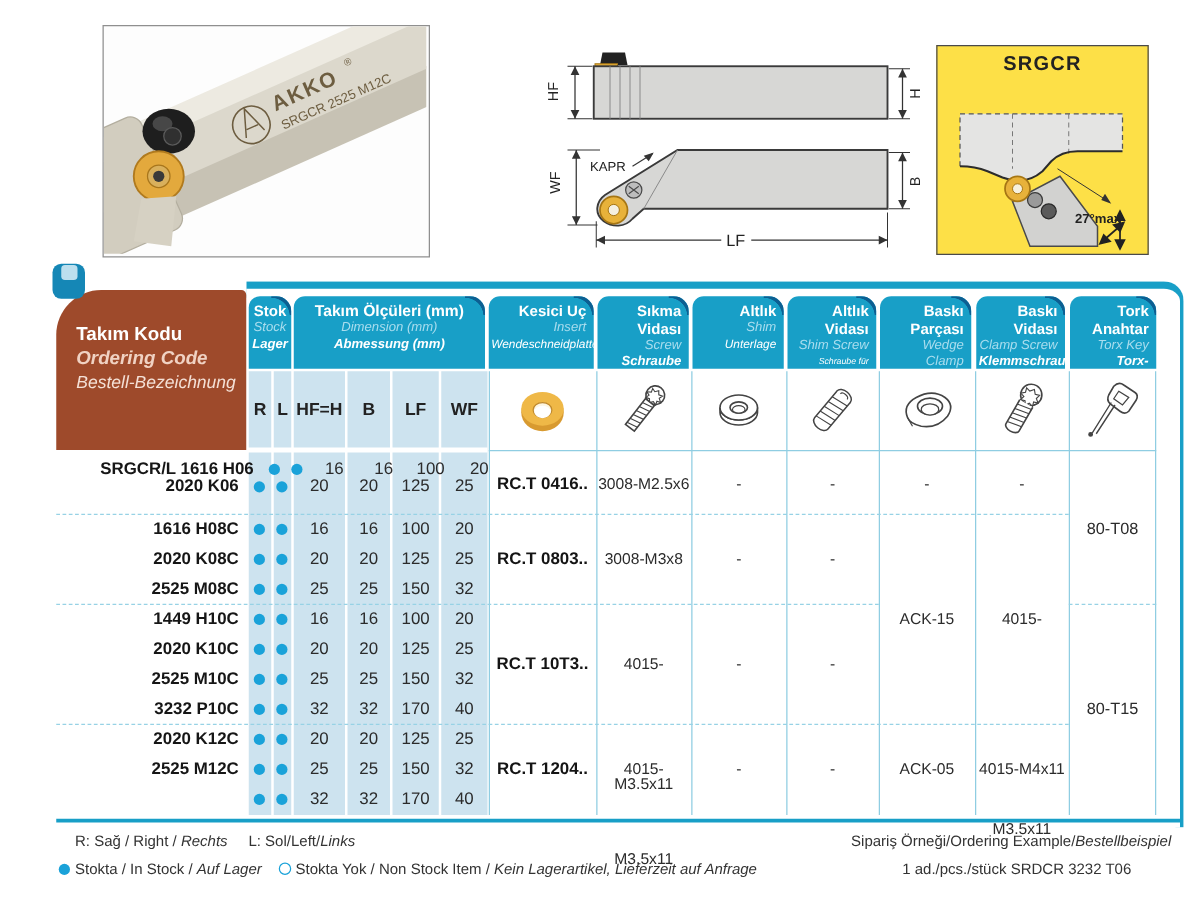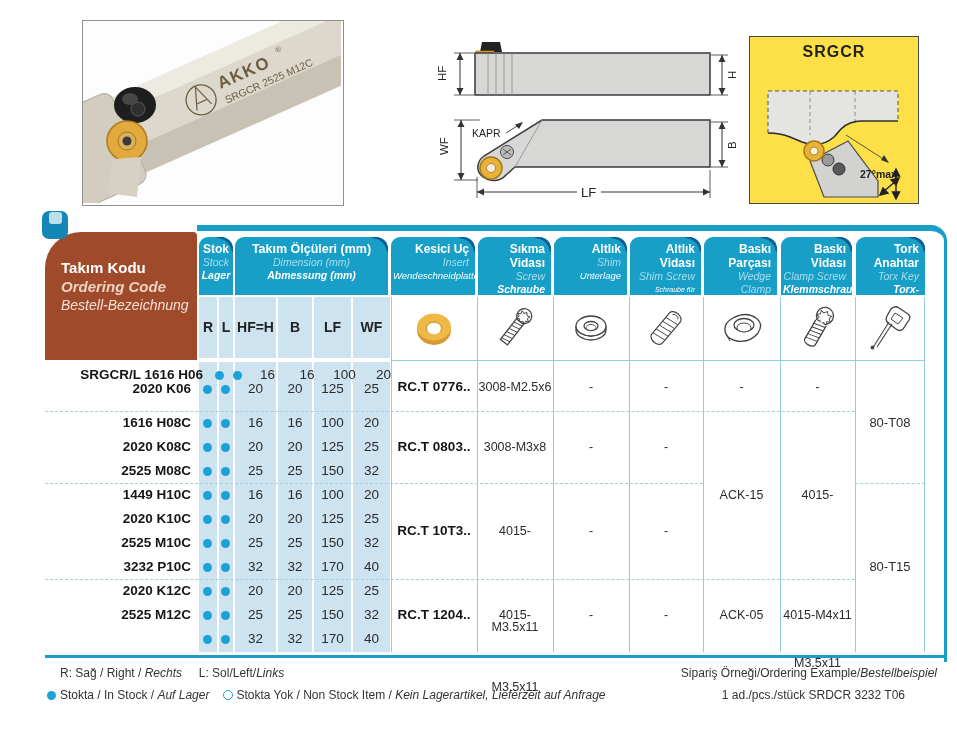--- a/index.html
+++ b/index.html
@@ -440,21 +440,21 @@
   </div>
   <div class="trow" style="top:627px;">
     <span class="dot dR"></span>
       <span class="dot dL"></span>
     <div class="c c-hf">32</div>
     <div class="c c-b">32</div>
     <div class="c c-lf">170</div>
     <div class="c c-wf">40</div>
   </div>
 
-  <div class="gcell gcode" style="left:392px;width:84px;top:363px;height:48px;line-height:48px;">RC.T  0776..</div>
+  <div class="gcell gcode" style="left:392px;width:84px;top:363px;height:48px;line-height:48px;">RC.T  0416..</div>
   <div class="gcell gcode" style="left:392px;width:84px;top:411px;height:72px;line-height:72px;">RC.T 0803..</div>
   <div class="gcell gcode" style="left:392px;width:84px;top:483px;height:96px;line-height:96px;">RC.T 10T3..</div>
   <div class="gcell gcode" style="left:392px;width:84px;top:579px;height:72px;line-height:72px;">RC.T 1204..</div>
 
   <div class="gcell" style="left:478px;width:74px;top:363px;height:48px;line-height:48px;">3008-M2.5x6</div>
   <div class="gcell" style="left:478px;width:74px;top:411px;height:72px;line-height:72px;">3008-M3x8</div>
   <div class="gcell" style="left:478px;width:74px;top:483px;height:96px;line-height:96px;">4015-M3.5x11</div>
   <div class="gcell" style="left:478px;width:74px;top:579px;height:72px;line-height:72px;">4015-M3.5x11</div>
 
   <div class="gcell" style="left:554px;width:74px;top:363px;height:48px;line-height:48px;">-</div>

